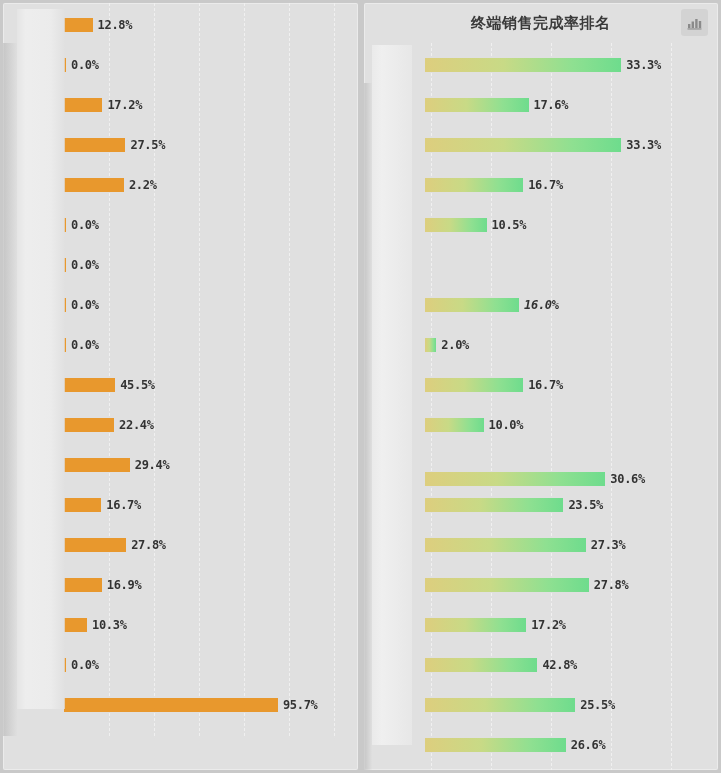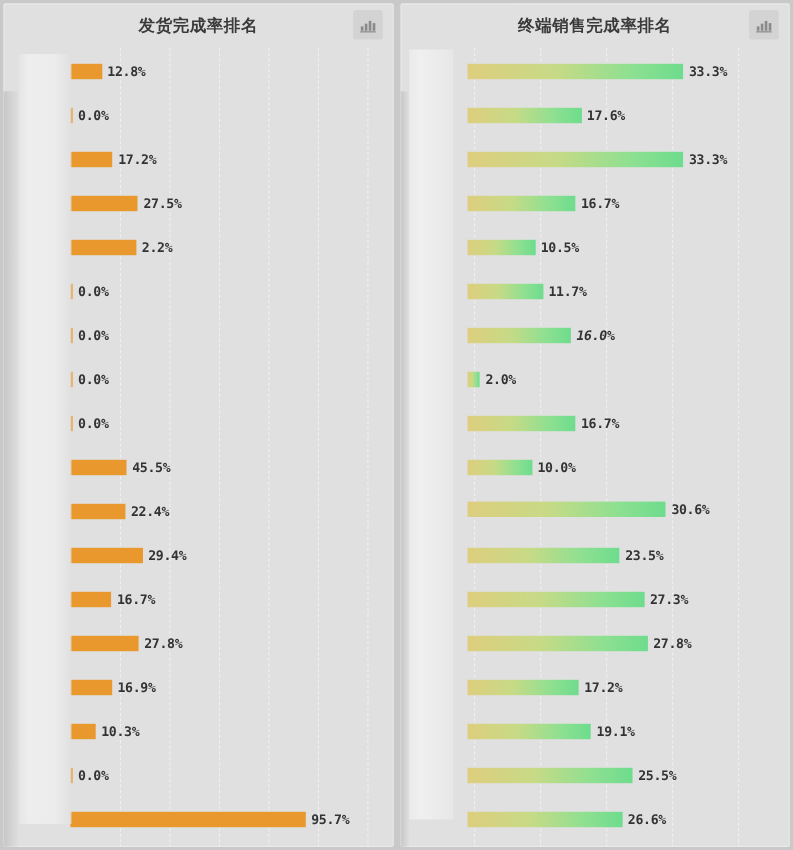--- a/index.html
+++ b/index.html
@@ -151,32 +151,20 @@
     background: linear-gradient(to right, rgba(150,150,150,0.35), rgba(200,200,200,0.05));
   }
   .panel-right .scroll-shade { width: 8px; }
 </style>
 </head>
 <body>
 
 <div id="app">
 
   <div class="panel panel-left">
-    <div class="panel-header">
-      <div class="panel-title">发货完成率排名</div>
-      <div class="icon-button">
-        <svg width="15" height="14" viewBox="0 0 15 14" aria-hidden="true">
-          <rect x="1" y="8" width="2.4" height="4" fill="#8a8a8a"></rect>
-          <rect x="4.6" y="5.5" width="2.4" height="6.5" fill="#8a8a8a"></rect>
-          <rect x="8.2" y="3" width="2.4" height="9" fill="#8a8a8a"></rect>
-          <rect x="11.8" y="5" width="2.4" height="7" fill="#8a8a8a"></rect>
-          <rect x="0.5" y="12.4" width="14" height="1.1" fill="#8a8a8a"></rect>
-        </svg>
-      </div>
-    </div>
     <div class="plot">
       <div class="gridlines">
           <div class="gridline" style="left: 106px;"></div>
           <div class="gridline" style="left: 151px;"></div>
           <div class="gridline" style="left: 196px;"></div>
           <div class="gridline" style="left: 241px;"></div>
           <div class="gridline" style="left: 286px;"></div>
           <div class="gridline" style="left: 331px;"></div>
         </div>
       <div class="rows">
@@ -362,27 +350,20 @@
               <div class="bar-value">16.7%</div>
             </div>
           </div>
           <div class="row" style="top: 162px;">
             <div class="cat-label"></div>
             <div class="bar-wrap">
               <div class="bar" style="width: 62.055px;"></div>
               <div class="bar-value">10.5%</div>
             </div>
           </div>
-          <div class="row" style="top: 202px;">
-            <div class="cat-label"></div>
-            <div class="bar-wrap">
-              <div class="bar" style="width: 69.147px;"></div>
-              <div class="bar-value">11.7%</div>
-            </div>
-          </div>
           <div class="row" style="top: 242px; font-style: italic;">
             <div class="cat-label"></div>
             <div class="bar-wrap">
               <div class="bar" style="width: 94.56px;"></div>
               <div class="bar-value">16.0%</div>
             </div>
           </div>
           <div class="row" style="top: 282px;">
             <div class="cat-label"></div>
             <div class="bar-wrap">
@@ -397,21 +378,21 @@
               <div class="bar-value">16.7%</div>
             </div>
           </div>
           <div class="row" style="top: 362px; text-align: right;">
             <div class="cat-label"></div>
             <div class="bar-wrap">
               <div class="bar" style="width: 59.1px;"></div>
               <div class="bar-value">10.0%</div>
             </div>
           </div>
-          <div class="row" style="top: 400px;">
+          <div class="row" style="top: 416px;">
             <div class="cat-label"></div>
             <div class="bar-wrap">
               <div class="bar" style="width: 180.846px;"></div>
               <div class="bar-value">30.6%</div>
             </div>
           </div>
           <div class="row" style="top: 442px;">
             <div class="cat-label"></div>
             <div class="bar-wrap">
               <div class="bar" style="width: 138.885px;"></div>
@@ -436,21 +417,21 @@
             <div class="cat-label"></div>
             <div class="bar-wrap">
               <div class="bar" style="width: 101.652px;"></div>
               <div class="bar-value">17.2%</div>
             </div>
           </div>
           <div class="row" style="top: 602px;">
             <div class="cat-label"></div>
             <div class="bar-wrap">
               <div class="bar" style="width: 112.881px;"></div>
-              <div class="bar-value">19.1%</div>
+              <div class="bar-value">42.8%</div>
             </div>
           </div>
           <div class="row" style="top: 642px;">
             <div class="cat-label"></div>
             <div class="bar-wrap">
               <div class="bar" style="width: 150.705px;"></div>
               <div class="bar-value">25.5%</div>
             </div>
           </div>
           <div class="row" style="top: 682px;">

